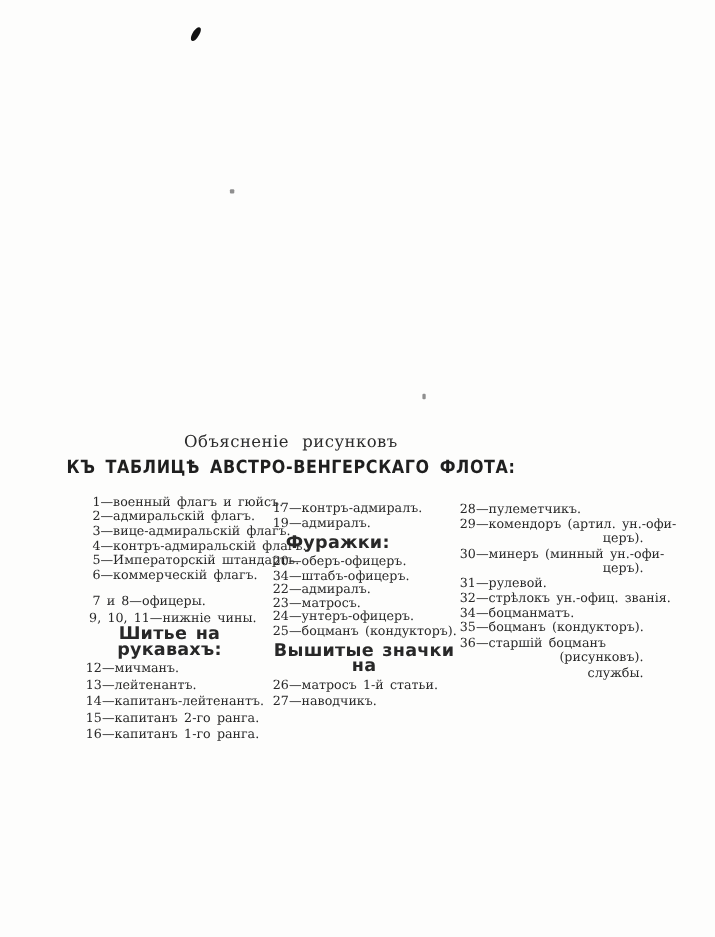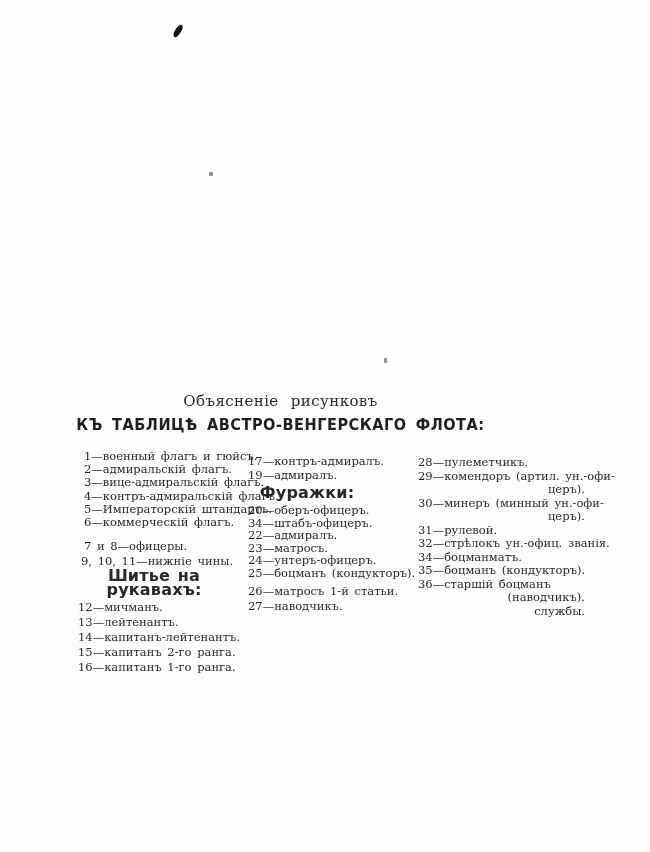--- a/index.html
+++ b/index.html
@@ -26,21 +26,20 @@
   .speck { position: absolute; background: #8f8f8f; }
   .speck-1 { left: 209px; top: 172px; width: 4px; height: 4px; border-radius: 1px; }
   .speck-2 { left: 384px; top: 358px; width: 3px; height: 5px; border-radius: 1px; }
 
   
   .titles {
     position: absolute;
     top: 392px; left: 0;
     width: 529px;
     text-align: center;
-    padding-left: 16px;
   }
   .subtitle {
     font-size: 15px;
     letter-spacing: 0.4px;
     word-spacing: 7px;
     color: #2b2b2b;
   }
   .main-title {
     margin-top: 5px;
     font-family: "DejaVu Sans", sans-serif;
@@ -143,36 +142,37 @@
       <div class="sec-heading heading-caps">Фуражки:</div>
       <div class="items-b">
         <div class="ln">20—оберъ-офицеръ.</div>
         <div class="ln">34—штабъ-офицеръ.</div>
         <div class="ln">22—адмиралъ.</div>
         <div class="ln">23—матросъ.</div>
         <div class="ln">24—унтеръ-офицеръ.</div>
         <div class="ln">25—боцманъ (кондукторъ).</div>
       </div>
       <div class="sec-heading heading-badges">
+        <div>Вышитые значки на</div>
       </div>
       <div class="items-c">
         <div class="ln">26—матросъ 1-й статьи.</div>
         <div class="ln">27—наводчикъ.</div>
       </div>
     </div>
 
     <div class="col col-3">
       <div class="ln">28—пулеметчикъ.</div>
       <div class="ln">29—комендоръ (артил. ун.-офи-</div>
       <div class="ln cont">церъ).</div>
       <div class="ln">30—минеръ (минный ун.-офи-</div>
       <div class="ln cont">церъ).</div>
       <div class="ln">31—рулевой.</div>
       <div class="ln">32—стрѣлокъ ун.-офиц. званія.</div>
       <div class="ln">34—боцманматъ.</div>
       <div class="ln">35—боцманъ (кондукторъ).</div>
       <div class="ln">36—старшій боцманъ</div>
-      <div class="ln cont">(наводчикъ).</div>
+      <div class="ln cont">(рисунковъ).</div>
       <div class="ln cont">службы.</div>
     </div>
 
   </div>
 </div>
 
 </body></html>

